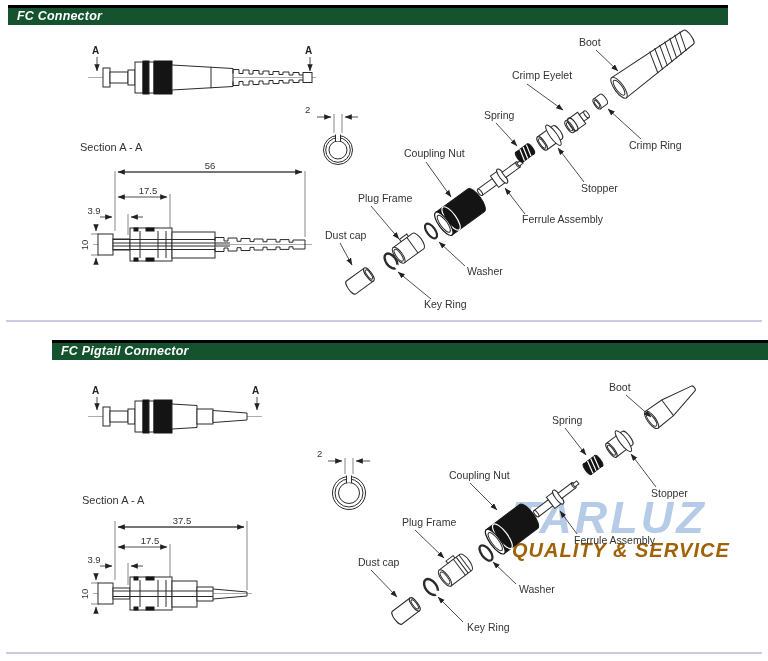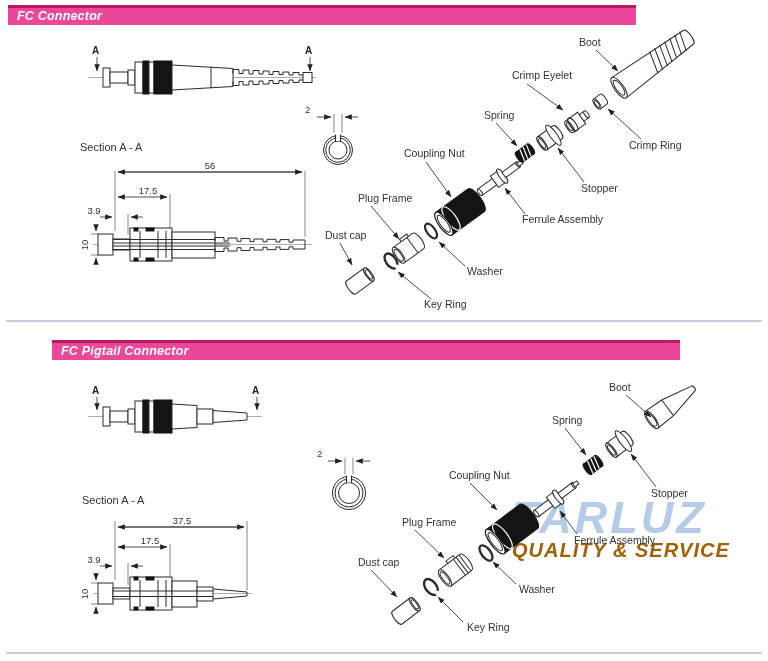--- a/index.html
+++ b/index.html
@@ -1,19 +1,19 @@
 <!DOCTYPE html>
 <html><head>
 <meta charset="utf-8">
 <style>
   html,body{margin:0;padding:0;background:#fff;}
   .page{position:relative;width:768px;height:661px;background:#fff;overflow:hidden;
         font-family:"Liberation Sans",sans-serif;}
-  .section-bar{position:absolute;left:8px;width:628px;height:17px;background:#ec4899;
-        border-top:3px solid #be185d;z-index:3;}
+  .section-bar{position:absolute;left:8px;width:720px;height:17px;background:#14532d;
+        border-top:3px solid #000000;z-index:3;}
   .section-bar .bar-title{display:block;color:#ffffff;font-weight:bold;font-style:italic;
         font-size:12.5px;line-height:17px;padding-left:9px;letter-spacing:.2px;}
   .divider{position:absolute;left:6px;width:756px;height:2px;background:#cdc9e4;z-index:3;}
   .watermark{position:absolute;left:512px;top:497px;z-index:1;font-style:italic;
         font-weight:bold;white-space:nowrap;}
   .wm1{font-size:45px;line-height:42px;color:#b6cbe7;letter-spacing:3px;}
   .wm2{font-size:20px;line-height:22px;color:#a16207;letter-spacing:1px;}
   svg.canvas{position:absolute;left:0;top:0;z-index:2;}
   svg text{font-family:"Liberation Sans",sans-serif;fill:#333;font-size:10.5px;}
   .dimtxt{font-size:9.5px;}

